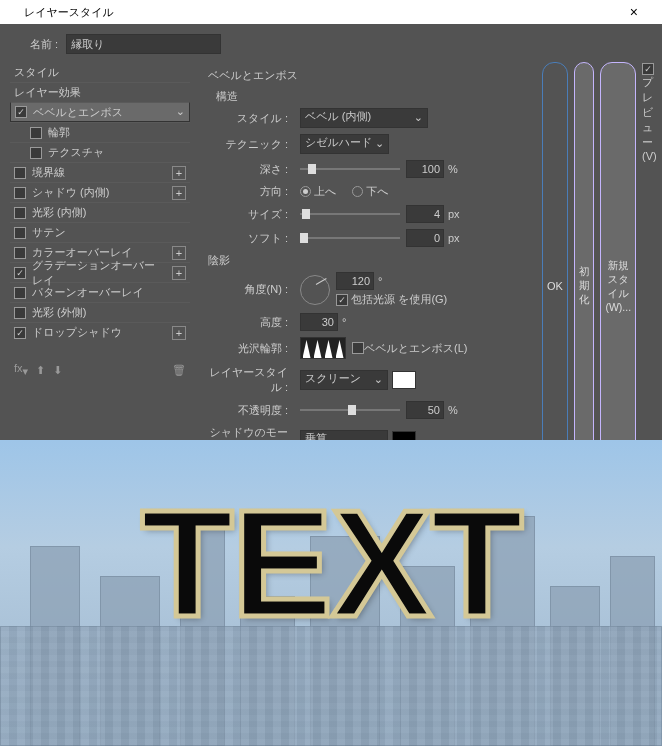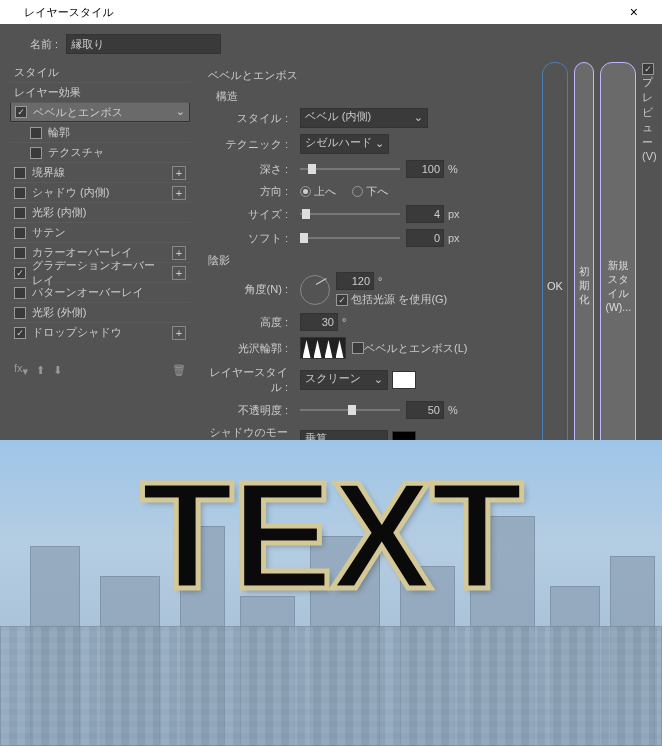--- a/index.html
+++ b/index.html
@@ -43,21 +43,21 @@
 .swatch.k{background:#000}
 .btnrow{display:flex;gap:10px;justify-content:center;margin-top:8px}
 .btn{background:#5a5a5a;border:1px solid #444;color:#ddd;padding:3px 12px;border-radius:3px}
 .right{width:110px;display:flex;flex-direction:row;gap:6px}
 .okbtn{border:1.5px solid #4a7db8;background:transparent;color:#ddd;padding:4px;border-radius:12px;width:100%}
 .rbtn{background:#6a6a6a;border:1px solid #c4b5fd;color:#ddd;padding:4px;border-radius:12px;width:100%;font-size:10.5px}
 .prevbox{background:#333;border:1px solid #222;width:100%;height:100px;display:flex;align-items:center;justify-content:center;margin-top:2px}
 .prev{width:52px;height:52px;background:linear-gradient(#7a6a3c,#5a4e2a);border:4px solid #d0c090;box-shadow:2px 2px 4px rgba(0,0,0,.5),inset 1px 1px 2px rgba(255,255,255,.3)}
 .preview{height:306px;background:linear-gradient(180deg,#9ec5e8 0%,#b5cde2 35%,#9db5cb 100%);position:relative;overflow:hidden}
 .bldg{position:absolute;bottom:0;background:rgba(140,160,180,.75);border:1px solid rgba(100,120,140,.4)}
-.txt{position:absolute;top:8px;left:0;right:0;text-align:center;font-family:Arial Black,sans-serif;font-size:152px;font-weight:900;letter-spacing:-2px;color:#0a0a0a;-webkit-text-stroke:5px #d4c896;text-shadow:1px 1px 0 #fff,3px 3px 6px rgba(0,0,0,.3)}
+.txt{position:absolute;top:36px;left:0;right:0;text-align:center;font-family:Arial Black,sans-serif;font-size:152px;font-weight:900;letter-spacing:-2px;color:#0a0a0a;-webkit-text-stroke:5px #d4c896;text-shadow:1px 1px 0 #fff,3px 3px 6px rgba(0,0,0,.3)}
 </style>
 </head>
 <body>
 
 <div class="titlebar">
 <span>レイヤースタイル</span>
 <span class="close">×</span>
 </div>
 
 <div class="dlg">

